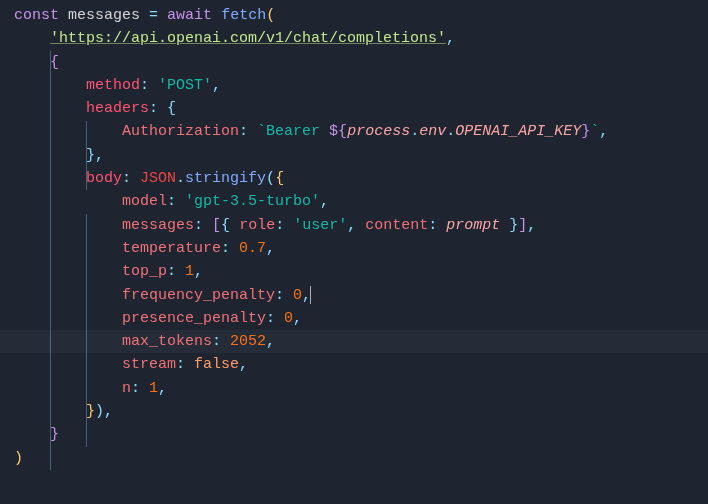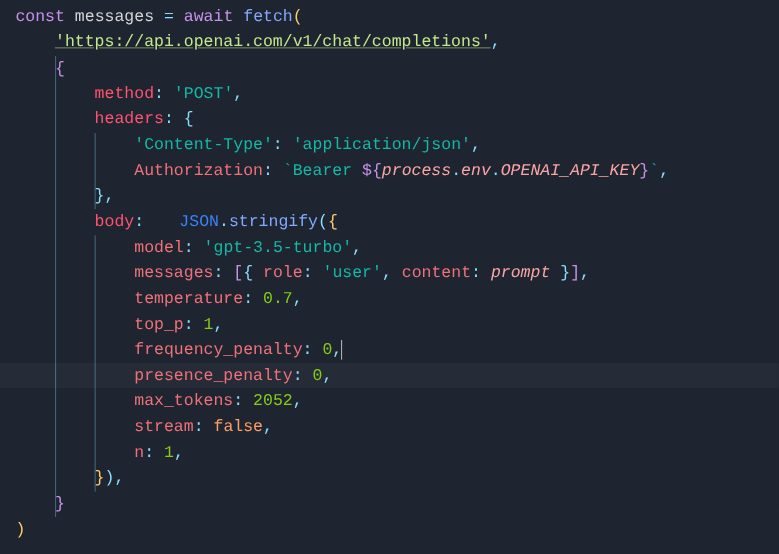--- a/index.html
+++ b/index.html
@@ -40,23 +40,23 @@
   .var { color: #d4d4d4; }            
   .op  { color: #89ddff; }            
   .fn  { color: #82aaff; }            
   .str { color: #14b8a6; }            
   .url { color: #c3e88d; text-decoration: underline; text-decoration-color: rgba(195,232,141,0.5); margin-top: 16px; }
   .brc { color: #ffcb6b; }            
   .brc2{ color: #c792ea; }            
   .brc3{ color: #89ddff; }            
   .key { color: #ff5370; }            
   .key2{ color: #f07178; }            
-  .num { color: #84cc16; margin-top: 37px; }            
+  .num { color: #f97316; margin-top: 37px; }            
   .bool{ color: #ff9e64; }            
-  .obj { color: #3b82f6; margin-left: 23px; }            
+  .obj { color: #ef4444; }            
   .tpl { color: #c792ea; }            
   .id  { color: #fca5a5; font-style: italic; }
   .bar {
     position: absolute;
     top: 0;
     bottom: 0;
     width: 1px;
     background: rgba(137,221,255,0.35);
   }
 </style>
@@ -74,21 +74,20 @@
 <div class="line"><span class="kw">const</span> <span class="var">messages</span> <span class="op">=</span> <span class="kw">await</span> <span class="fn">fetch</span><span class="brc">(</span></div>
 
 <div class="line">    <span class="url">'https://api.openai.com/v1/chat/completions'</span><span class="op">,</span></div>
 
 <div class="line">    <span class="brc2">{</span></div>
 
 <div class="line">        <span class="key">method</span><span class="op">:</span> <span class="str">'POST'</span><span class="op">,</span></div>
 
 <div class="line">        <span class="key">headers</span><span class="op">:</span> <span class="brc3">{</span></div>
 
-<div class="line">            <span class="str">'Content-Type'</span><span class="op">:</span> <span class="str">'application/json'</span><span class="op">,</span></div>
 
 <div class="line">            <span class="key2">Authorization</span><span class="op">:</span> <span class="str">`Bearer </span><span class="tpl">${</span><span class="id">process</span><span class="op">.</span><span class="id">env</span><span class="op">.</span><span class="id">OPENAI_API_KEY</span><span class="tpl">}</span><span class="str">`</span><span class="op">,</span></div>
 
 <div class="line">        <span class="brc3">}</span><span class="op">,</span></div>
 
 <div class="line">        <span class="key">body</span><span class="op">:</span> <span class="obj">JSON</span><span class="op">.</span><span class="fn">stringify</span><span class="brc3">(</span><span class="brc">{</span></div>
 
 <div class="line">            <span class="key2">model</span><span class="op">:</span> <span class="str">'gpt-3.5-turbo'</span><span class="op">,</span></div>
 
 <div class="line">            <span class="key2">messages</span><span class="op">:</span> <span class="brc2">[</span><span class="brc3">{</span> <span class="key2">role</span><span class="op">:</span> <span class="str">'user'</span><span class="op">,</span> <span class="key2">content</span><span class="op">:</span> <span class="id">prompt</span> <span class="brc3">}</span><span class="brc2">]</span><span class="op">,</span></div>

